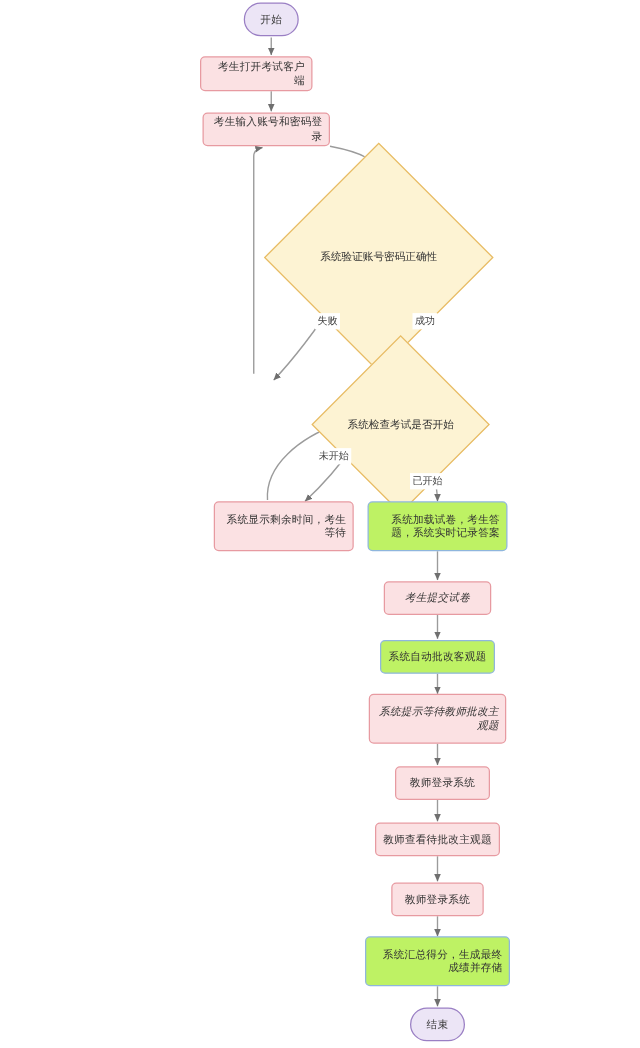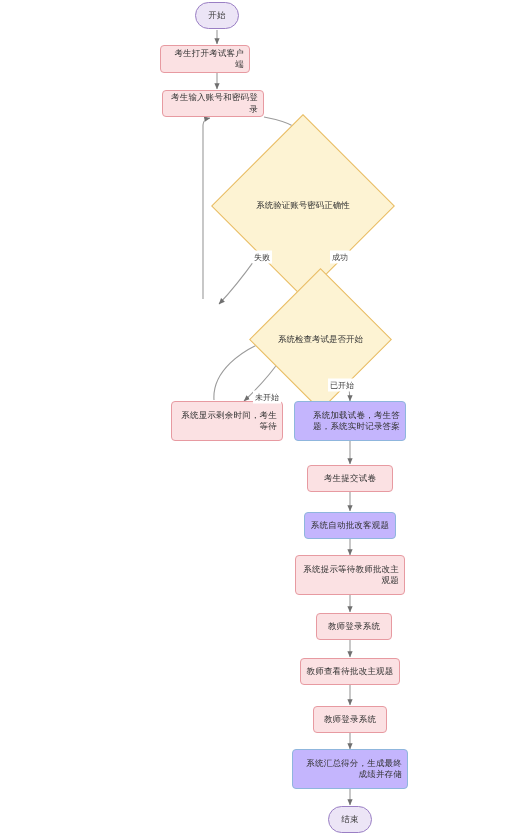--- a/index.html
+++ b/index.html
@@ -31,21 +31,21 @@
     color:#3a3a3a;
   }
   
   .proc-pink{
     background:#fbe1e3;
     border:1.1px solid #e79aa1;
     border-radius:4px;
   }
   
   .proc-blue{
-    background:#c4b5fd;
+    background:#bef264;
     border:1.1px solid #8fb6dd;
     border-radius:4px;
   }
   
   .decision-wrap{position:absolute;z-index:3;}
   .diamond-shape{
     position:absolute;left:0;top:0;width:100%;height:100%;
     background:#fdf3d3;
     border:1.1px solid #e8bb63;
     transform:rotate(45deg);
@@ -140,29 +140,29 @@
   </div>
 
   <div class="node proc-pink" style="left:171px;top:401px;width:112px;height:40px;">
     <span>系统显示剩余时间，考生等待</span>
   </div>
 
   <div class="node proc-blue" style="left:294px;top:401px;width:112px;height:40px;">
     <span>系统加载试卷，考生答题，系统实时记录答案</span>
   </div>
 
-  <div class="node proc-pink" style="left:307px;top:465px;width:86px;height:27px;">
+  <div class="node proc-pink" style="left:307px;top:465px;width:86px;height:27px;font-style:italic;">
     <span>考生提交试卷</span>
   </div>
 
   <div class="node proc-blue" style="left:304px;top:512px;width:92px;height:27px;">
     <span>系统自动批改客观题</span>
   </div>
 
-  <div class="node proc-pink" style="left:295px;top:555px;width:110px;height:40px;">
+  <div class="node proc-pink" style="left:295px;top:555px;width:110px;height:40px;font-style:italic;">
     <span>系统提示等待教师批改主观题</span>
   </div>
 
   <div class="node proc-pink" style="left:316px;top:613px;width:76px;height:27px;">
     <span>教师登录系统</span>
   </div>
 
   <div class="node proc-pink" style="left:300px;top:658px;width:100px;height:27px;">
     <span>教师查看待批改主观题</span>
   </div>
@@ -174,16 +174,16 @@
   <div class="node proc-blue" style="left:292px;top:749px;width:116px;height:40px;">
     <span>系统汇总得分，生成最终成绩并存储</span>
   </div>
 
   <div class="node term" style="left:328px;top:806px;width:44px;height:27px;">
     <span>结束</span>
   </div>
 
   <div class="edge-label" style="left:262px;top:257px;">失败</div>
   <div class="edge-label" style="left:320px;top:257px;margin-left:20px;">成功</div>
-  <div class="edge-label" style="left:267px;top:397px;">未开始</div>
+  <div class="edge-label" style="left:267px;top:365px;">未开始</div>
   <div class="edge-label" style="left:342px;top:385px;">已开始</div>
 
 </div>
 
 </body></html>

